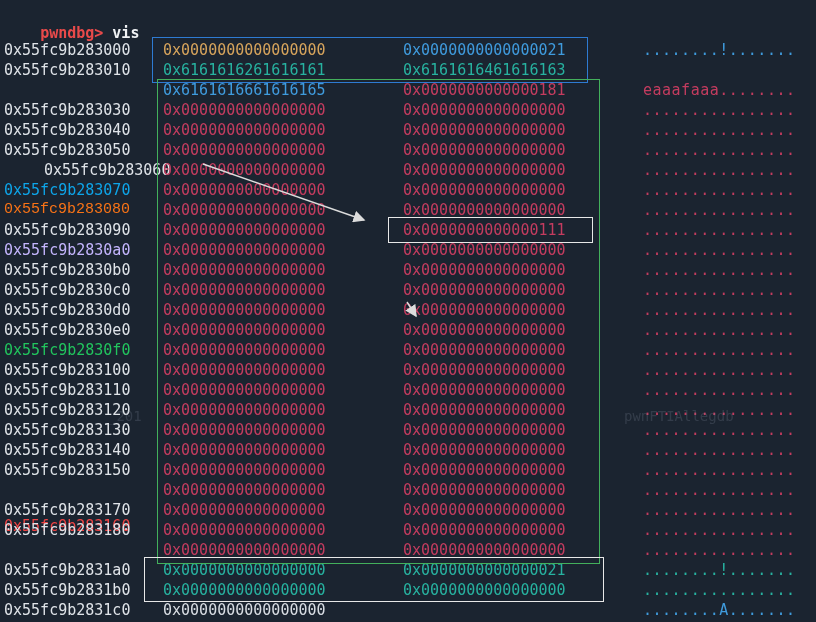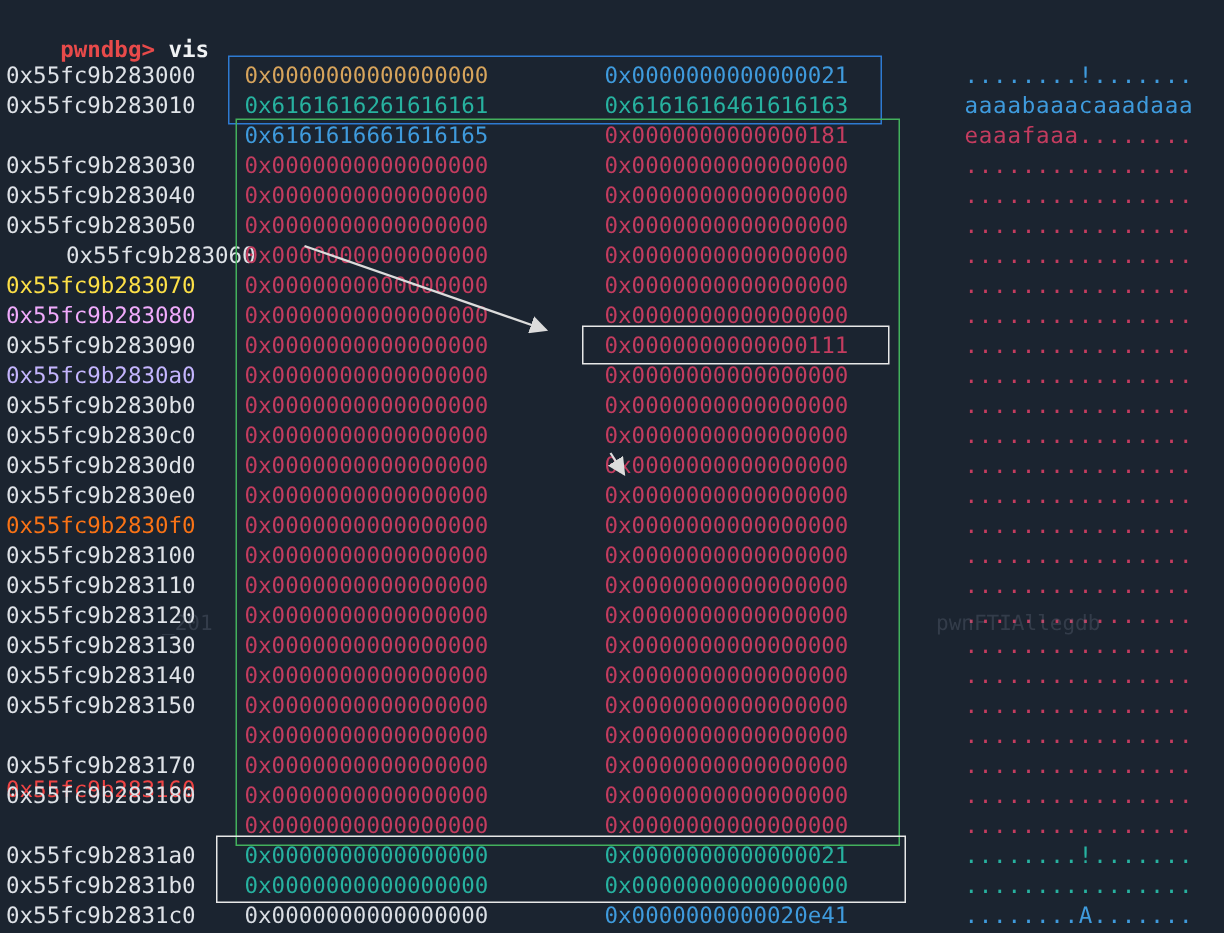--- a/index.html
+++ b/index.html
@@ -40,48 +40,48 @@
 
 <div id="screen" style="background-color: rgb(27, 36, 48);">
 
   <div id="prompt-line">
     <span class="prompt" style="color: rgb(232, 74, 74);">pwndbg&gt;</span><span style="color: rgb(240, 242, 244);">vis</span>
   </div>
 
   <div id="rows">
 
     <div class="mem-row"><span class="addr" style="color: rgb(223, 227, 232);">0x55fc9b283000</span><span class="q1" style="color: rgb(215, 164, 92);">0x0000000000000000</span><span class="q2" style="color: rgb(63, 155, 221);">0x0000000000000021</span><span class="ascii" style="color: rgb(63, 155, 221);">........!.......</span></div>
-      <div class="mem-row"><span class="addr" style="color: rgb(223, 227, 232);">0x55fc9b283010</span><span class="q1" style="color: rgb(39, 178, 160);">0x6161616261616161</span><span class="q2" style="color: rgb(39, 178, 160);">0x6161616461616163</span><span class="ascii" style="color: rgb(63, 155, 221);">aaaabaaacaaadaaa</span></div>
+      <div class="mem-row"><span class="addr" style="color: rgb(223, 227, 232);">0x55fc9b283010</span><span class="q1" style="color: rgb(39, 178, 160);">0x6161616261616161</span><span class="q2" style="color: rgb(39, 178, 160);">0x6161616461616163</span></div>
       <div class="mem-row"><span class="q1" style="color: rgb(63, 155, 221);">0x6161616661616165</span><span class="q2" style="color: rgb(196, 60, 95);">0x0000000000000181</span><span class="ascii" style="color: rgb(196, 60, 95);">eaaafaaa........</span></div>
       <div class="mem-row"><span class="addr" style="color: rgb(223, 227, 232);">0x55fc9b283030</span><span class="q1" style="color: rgb(196, 60, 95);">0x0000000000000000</span><span class="q2" style="color: rgb(196, 60, 95);">0x0000000000000000</span><span class="ascii" style="color: rgb(196, 60, 95);">................</span></div>
       <div class="mem-row"><span class="addr" style="color: rgb(223, 227, 232);">0x55fc9b283040</span><span class="q1" style="color: rgb(196, 60, 95);">0x0000000000000000</span><span class="q2" style="color: rgb(196, 60, 95);">0x0000000000000000</span><span class="ascii" style="color: rgb(196, 60, 95);">................</span></div>
       <div class="mem-row"><span class="addr" style="color: rgb(223, 227, 232);">0x55fc9b283050</span><span class="q1" style="color: rgb(196, 60, 95);">0x0000000000000000</span><span class="q2" style="color: rgb(196, 60, 95);">0x0000000000000000</span><span class="ascii" style="color: rgb(196, 60, 95);">................</span></div>
       <div class="mem-row"><span class="addr" style="color: rgb(223, 227, 232); margin-left: 40px;">0x55fc9b283060</span><span class="q1" style="color: rgb(196, 60, 95);">0x0000000000000000</span><span class="q2" style="color: rgb(196, 60, 95);">0x0000000000000000</span><span class="ascii" style="color: rgb(196, 60, 95);">................</span></div>
-      <div class="mem-row"><span class="addr" style="color: #fde047;">0x55fc9b283070</span><span class="q1" style="color: rgb(196, 60, 95);">0x0000000000000000</span><span class="q2" style="color: rgb(196, 60, 95);">0x0000000000000000</span><span class="ascii" style="color: rgb(196, 60, 95);">................</span></div>
-      <div class="mem-row"><span class="addr" style="color: #f0abfc;">0x55fc9b283080</span><span class="q1" style="color: rgb(196, 60, 95);">0x0000000000000000</span><span class="q2" style="color: rgb(196, 60, 95);">0x0000000000000000</span><span class="ascii" style="color: rgb(196, 60, 95);">................</span></div>
+      <div class="mem-row"><span class="addr" style="color: #0ea5e9;">0x55fc9b283070</span><span class="q1" style="color: rgb(196, 60, 95);">0x0000000000000000</span><span class="q2" style="color: rgb(196, 60, 95);">0x0000000000000000</span><span class="ascii" style="color: rgb(196, 60, 95);">................</span></div>
+      <div class="mem-row"><span class="addr" style="color: #f97316; font-family: Liberation Mono, monospace;">0x55fc9b283080</span><span class="q1" style="color: rgb(196, 60, 95);">0x0000000000000000</span><span class="q2" style="color: rgb(196, 60, 95);">0x0000000000000000</span><span class="ascii" style="color: rgb(196, 60, 95);">................</span></div>
       <div class="mem-row"><span class="addr" style="color: rgb(223, 227, 232);">0x55fc9b283090</span><span class="q1" style="color: rgb(196, 60, 95);">0x0000000000000000</span><span class="q2" style="color: rgb(196, 60, 95);">0x0000000000000111</span><span class="ascii" style="color: rgb(196, 60, 95);">................</span></div>
       <div class="mem-row"><span class="addr" style="color: #c4b5fd;">0x55fc9b2830a0</span><span class="q1" style="color: rgb(196, 60, 95);">0x0000000000000000</span><span class="q2" style="color: rgb(196, 60, 95);">0x0000000000000000</span><span class="ascii" style="color: rgb(196, 60, 95);">................</span></div>
       <div class="mem-row"><span class="addr" style="color: rgb(223, 227, 232);">0x55fc9b2830b0</span><span class="q1" style="color: rgb(196, 60, 95);">0x0000000000000000</span><span class="q2" style="color: rgb(196, 60, 95);">0x0000000000000000</span><span class="ascii" style="color: rgb(196, 60, 95);">................</span></div>
       <div class="mem-row"><span class="addr" style="color: rgb(223, 227, 232);">0x55fc9b2830c0</span><span class="q1" style="color: rgb(196, 60, 95);">0x0000000000000000</span><span class="q2" style="color: rgb(196, 60, 95);">0x0000000000000000</span><span class="ascii" style="color: rgb(196, 60, 95);">................</span></div>
       <div class="mem-row"><span class="addr" style="color: rgb(223, 227, 232);">0x55fc9b2830d0</span><span class="q1" style="color: rgb(196, 60, 95);">0x0000000000000000</span><span class="q2" style="color: rgb(196, 60, 95);">0x0000000000000000</span><span class="ascii" style="color: rgb(196, 60, 95);">................</span></div>
       <div class="mem-row"><span class="addr" style="color: rgb(223, 227, 232);">0x55fc9b2830e0</span><span class="q1" style="color: rgb(196, 60, 95);">0x0000000000000000</span><span class="q2" style="color: rgb(196, 60, 95);">0x0000000000000000</span><span class="ascii" style="color: rgb(196, 60, 95);">................</span></div>
-      <div class="mem-row"><span class="addr" style="color: #f97316;">0x55fc9b2830f0</span><span class="q1" style="color: rgb(196, 60, 95);">0x0000000000000000</span><span class="q2" style="color: rgb(196, 60, 95);">0x0000000000000000</span><span class="ascii" style="color: rgb(196, 60, 95);">................</span></div>
+      <div class="mem-row"><span class="addr" style="color: #22c55e;">0x55fc9b2830f0</span><span class="q1" style="color: rgb(196, 60, 95);">0x0000000000000000</span><span class="q2" style="color: rgb(196, 60, 95);">0x0000000000000000</span><span class="ascii" style="color: rgb(196, 60, 95);">................</span></div>
       <div class="mem-row"><span class="addr" style="color: rgb(223, 227, 232);">0x55fc9b283100</span><span class="q1" style="color: rgb(196, 60, 95);">0x0000000000000000</span><span class="q2" style="color: rgb(196, 60, 95);">0x0000000000000000</span><span class="ascii" style="color: rgb(196, 60, 95);">................</span></div>
       <div class="mem-row"><span class="addr" style="color: rgb(223, 227, 232);">0x55fc9b283110</span><span class="q1" style="color: rgb(196, 60, 95);">0x0000000000000000</span><span class="q2" style="color: rgb(196, 60, 95);">0x0000000000000000</span><span class="ascii" style="color: rgb(196, 60, 95);">................</span></div>
       <div class="mem-row"><span class="addr" style="color: rgb(223, 227, 232);">0x55fc9b283120</span><span class="q1" style="color: rgb(196, 60, 95);">0x0000000000000000</span><span class="q2" style="color: rgb(196, 60, 95);">0x0000000000000000</span><span class="ascii" style="color: rgb(196, 60, 95);">................</span></div>
       <div class="mem-row"><span class="addr" style="color: rgb(223, 227, 232);">0x55fc9b283130</span><span class="q1" style="color: rgb(196, 60, 95);">0x0000000000000000</span><span class="q2" style="color: rgb(196, 60, 95);">0x0000000000000000</span><span class="ascii" style="color: rgb(196, 60, 95);">................</span></div>
       <div class="mem-row"><span class="addr" style="color: rgb(223, 227, 232);">0x55fc9b283140</span><span class="q1" style="color: rgb(196, 60, 95);">0x0000000000000000</span><span class="q2" style="color: rgb(196, 60, 95);">0x0000000000000000</span><span class="ascii" style="color: rgb(196, 60, 95);">................</span></div>
       <div class="mem-row"><span class="addr" style="color: rgb(223, 227, 232);">0x55fc9b283150</span><span class="q1" style="color: rgb(196, 60, 95);">0x0000000000000000</span><span class="q2" style="color: rgb(196, 60, 95);">0x0000000000000000</span><span class="ascii" style="color: rgb(196, 60, 95);">................</span></div>
       <div class="mem-row"><span class="addr" style="color: #ef4444; margin-top: 36px;">0x55fc9b283160</span><span class="q1" style="color: rgb(196, 60, 95);">0x0000000000000000</span><span class="q2" style="color: rgb(196, 60, 95);">0x0000000000000000</span><span class="ascii" style="color: rgb(196, 60, 95);">................</span></div>
       <div class="mem-row"><span class="addr" style="color: rgb(223, 227, 232);">0x55fc9b283170</span><span class="q1" style="color: rgb(196, 60, 95);">0x0000000000000000</span><span class="q2" style="color: rgb(196, 60, 95);">0x0000000000000000</span><span class="ascii" style="color: rgb(196, 60, 95);">................</span></div>
       <div class="mem-row"><span class="addr" style="color: rgb(223, 227, 232);">0x55fc9b283180</span><span class="q1" style="color: rgb(196, 60, 95);">0x0000000000000000</span><span class="q2" style="color: rgb(196, 60, 95);">0x0000000000000000</span><span class="ascii" style="color: rgb(196, 60, 95);">................</span></div>
       <div class="mem-row"><span class="q1" style="color: rgb(196, 60, 95);">0x0000000000000000</span><span class="q2" style="color: rgb(196, 60, 95);">0x0000000000000000</span><span class="ascii" style="color: rgb(196, 60, 95);">................</span></div>
       <div class="mem-row"><span class="addr" style="color: rgb(223, 227, 232);">0x55fc9b2831a0</span><span class="q1" style="color: rgb(39, 178, 160);">0x0000000000000000</span><span class="q2" style="color: rgb(39, 178, 160);">0x0000000000000021</span><span class="ascii" style="color: rgb(39, 178, 160);">........!.......</span></div>
       <div class="mem-row"><span class="addr" style="color: rgb(223, 227, 232);">0x55fc9b2831b0</span><span class="q1" style="color: rgb(39, 178, 160);">0x0000000000000000</span><span class="q2" style="color: rgb(39, 178, 160);">0x0000000000000000</span><span class="ascii" style="color: rgb(39, 178, 160);">................</span></div>
-      <div class="mem-row"><span class="addr" style="color: rgb(223, 227, 232);">0x55fc9b2831c0</span><span class="q1" style="color: rgb(217, 221, 227);">0x0000000000000000</span><span class="q2" style="color: rgb(63, 155, 221);">0x0000000000020e41</span><span class="ascii" style="color: rgb(63, 155, 221);">........A.......</span></div>
+      <div class="mem-row"><span class="addr" style="color: rgb(223, 227, 232);">0x55fc9b2831c0</span><span class="q1" style="color: rgb(217, 221, 227);">0x0000000000000000</span><span class="ascii" style="color: rgb(63, 155, 221);">........A.......</span></div>
       <div class="box" id="box-blue" style="border-color: rgb(46, 123, 210);"></div>
     <div class="box" id="box-green" style="border-color: rgb(67, 176, 92);"></div>
     <div class="box" id="box-white-111" style="border-color: rgb(232, 232, 232);"></div>
     <div class="box" id="box-white-tcache" style="border-color: rgb(232, 232, 232);"></div>
 
     <span class="watermark" id="wm-left" style="color: rgb(138, 147, 165);">_201</span>
     <span class="watermark" id="wm-right" style="color: rgb(138, 147, 165);">pwnFTIAllegdb</span>
 
     <svg id="arrow-layer" width="816" height="580">
       <defs>

